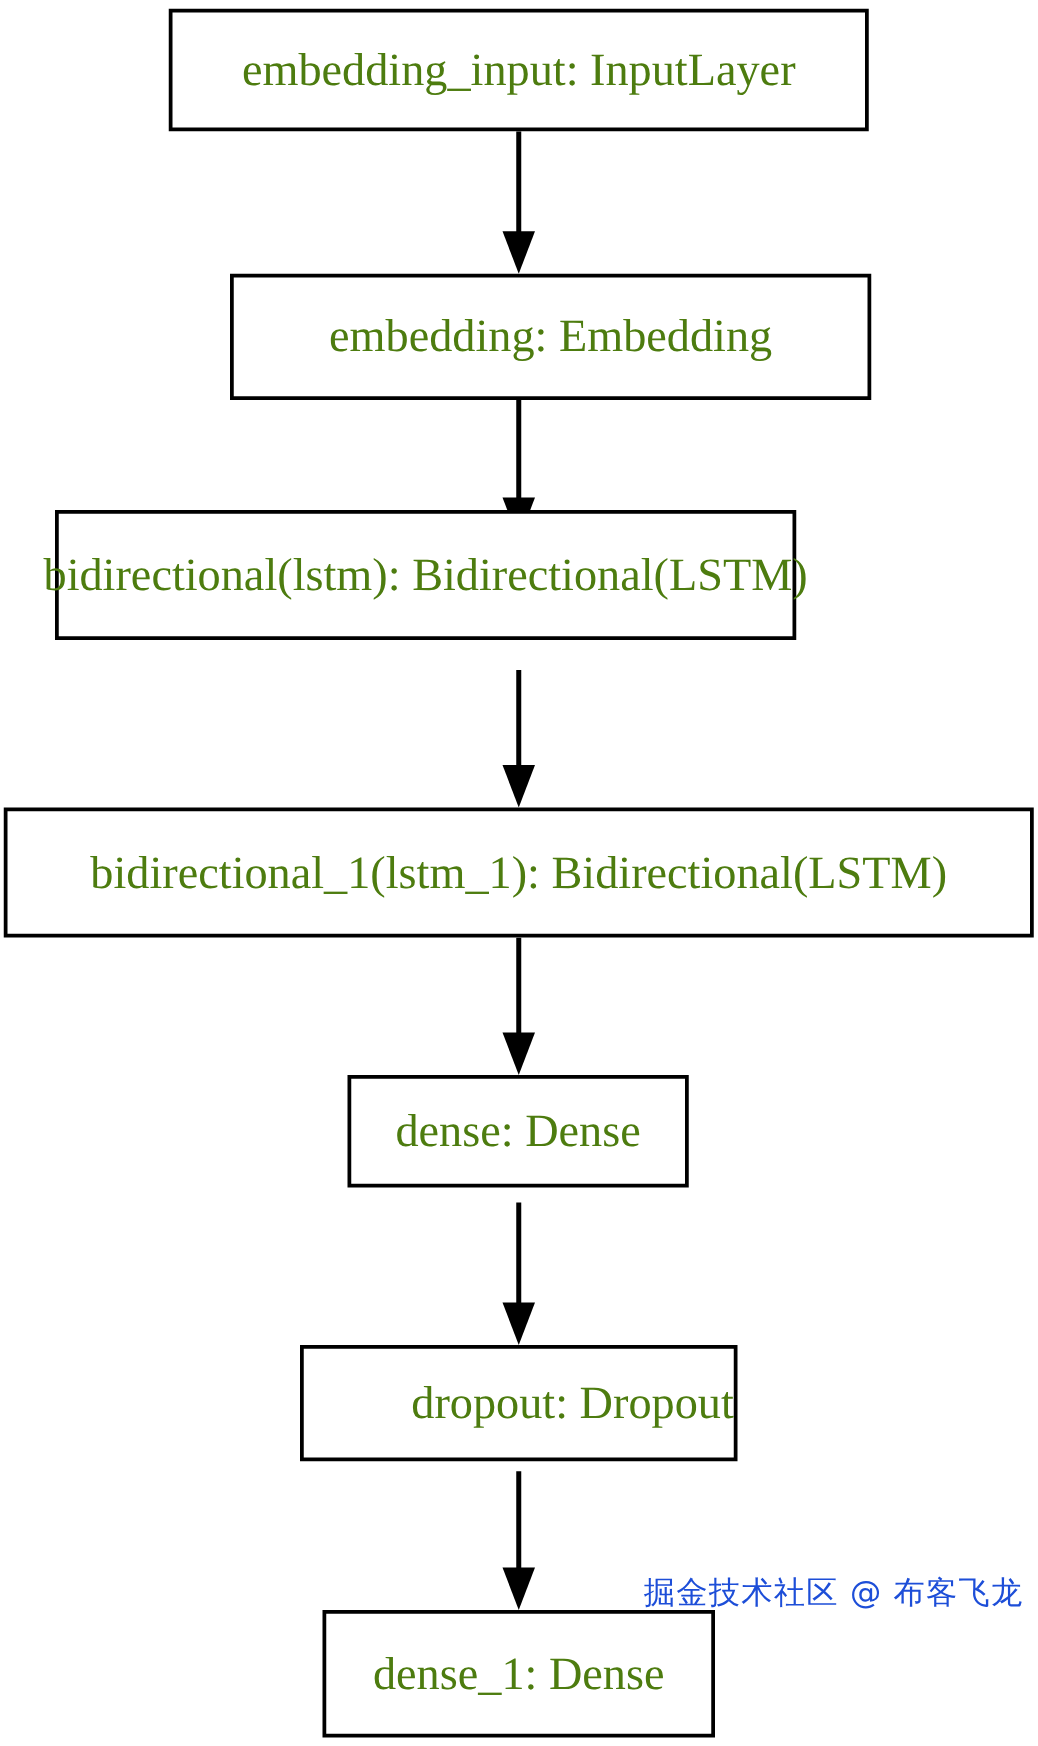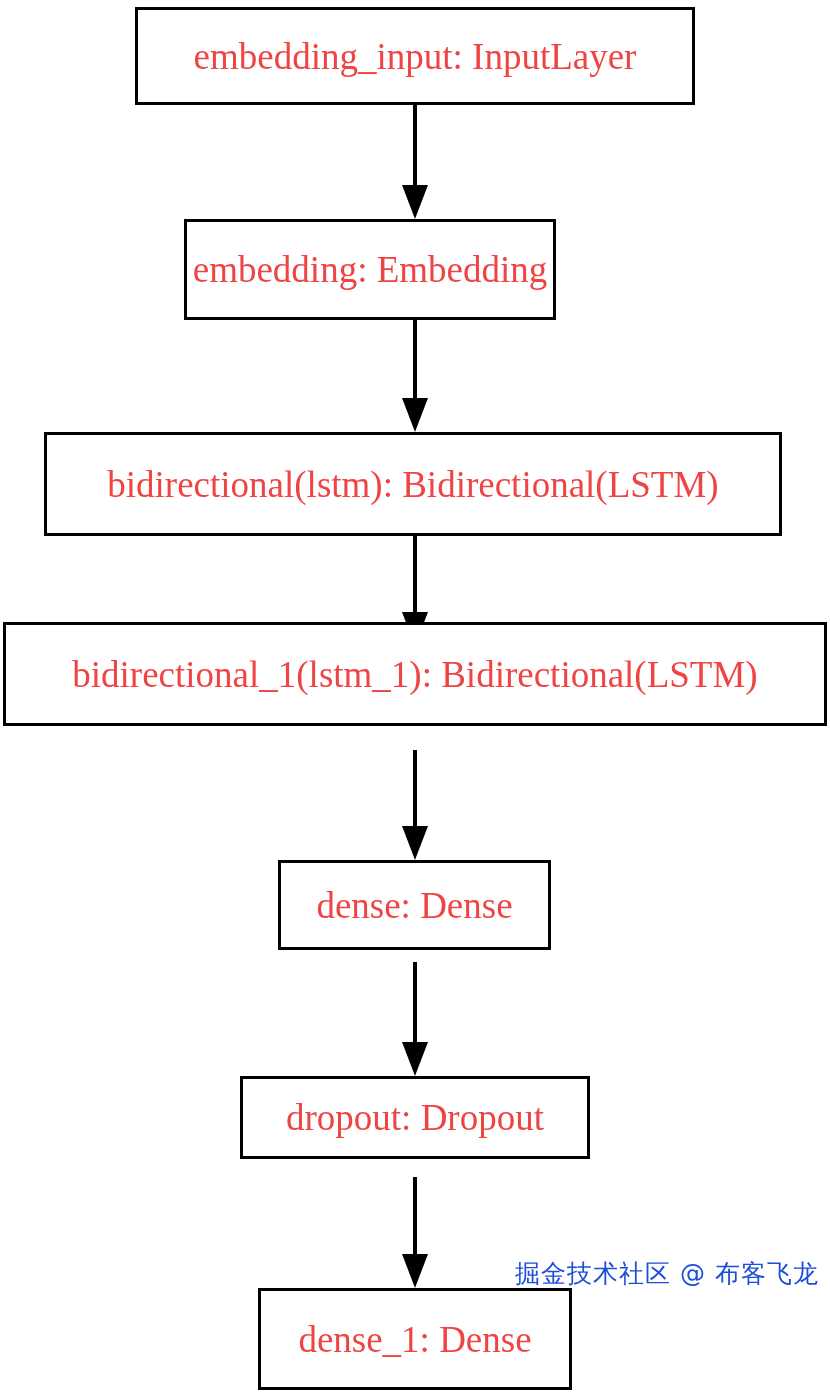--- a/index.html
+++ b/index.html
@@ -26,21 +26,21 @@
     display: flex;
     align-items: center;
     justify-content: center;
     color: #000000;
   }
   .node-label {
     font-family: "Liberation Serif", "DejaVu Serif", serif;
     font-size: 37px;
     line-height: 1.0;
     white-space: nowrap;
-    color: #ef4444;
+    color: #4d7c0f;
     letter-spacing: 0px;
   }
   .edge {
     position: absolute;
   }
   .edge-line {
     position: absolute;
     width: 4px;
     background: #000000;
     left: 0;
@@ -91,33 +91,33 @@
       </div>
       <div class="edge" style="left: 413px; top: 1177px; width: 4px; height: 111px;">
         <div class="edge-line" style="height: 81px;"></div>
         <div class="edge-head" style="left: -11px; top: 77px;"></div>
       </div>
     </div>
   <div id="nodes-layer">
       <div class="node" style="left: 135px; top: 7px; width: 560px; height: 98px;">
         <span class="node-label">embedding_input: InputLayer</span>
       </div>
-      <div class="node" style="left: 184px; top: 219px; width: 372px; height: 101px;">
+      <div class="node" style="left: 184px; top: 219px; width: 513px; height: 101px;">
         <span class="node-label">embedding: Embedding</span>
       </div>
-      <div class="node" style="left: 44px; top: 432px; width: 738px; height: 104px;">
+      <div class="node" style="left: 44px; top: 408px; width: 593px; height: 104px;">
         <span class="node-label">bidirectional(lstm): Bidirectional(LSTM)</span>
       </div>
-      <div class="node" style="left: 3px; top: 622px; width: 824px; height: 104px;">
+      <div class="node" style="left: 3px; top: 646px; width: 824px; height: 104px;">
         <span class="node-label">bidirectional_1(lstm_1): Bidirectional(LSTM)</span>
       </div>
       <div class="node" style="left: 278px; top: 860px; width: 273px; height: 90px;">
         <span class="node-label">dense: Dense</span>
       </div>
-      <div class="node" style="left: 240px; top: 1076px; width: 350px; height: 83px;">
+      <div class="node" style="left: 240px; top: 1076px; width: 350px; height: 93px; justify-content: flex-end;">
         <span class="node-label">dropout: Dropout</span>
       </div>
       <div class="node" style="left: 258px; top: 1288px; width: 314px; height: 102px; text-align: center;">
         <span class="node-label">dense_1: Dense</span>
       </div>
     </div>
   <div class="watermark" style="left: 515px; top: 1257px; color: #1d4ed8;">掘金技术社区 @ 布客飞龙</div>
 </div>
 
 </body></html>

